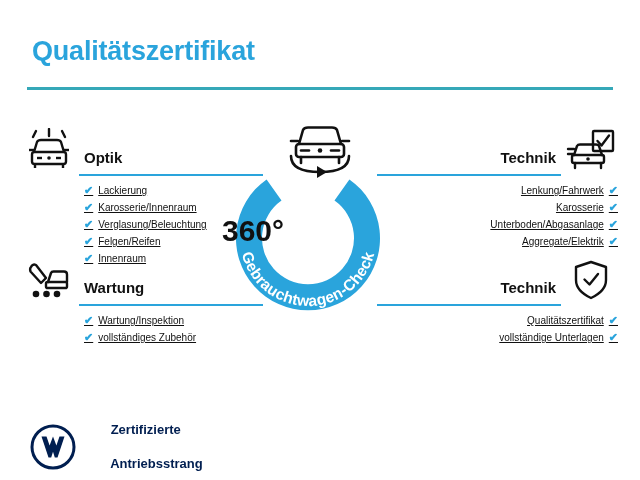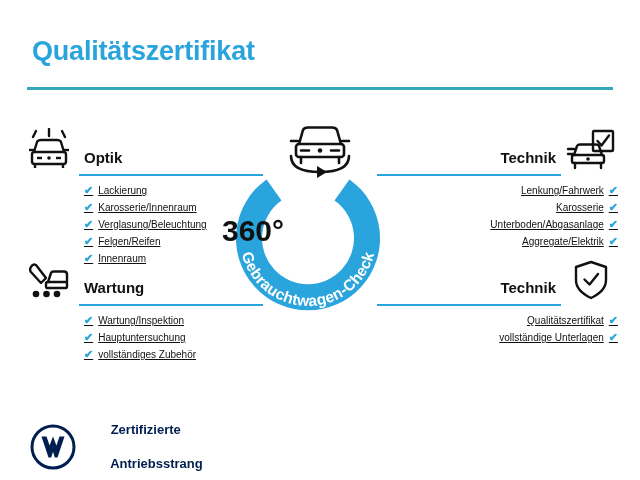--- a/index.html
+++ b/index.html
@@ -213,21 +213,20 @@
           <circle cx="12" cy="36" r="3.3" fill="#111"></circle>
           <circle cx="22.5" cy="36" r="3.3" fill="#111"></circle>
           <circle cx="33" cy="36" r="3.3" fill="#111"></circle>
         </svg>
       </span>
       <span class="sec-title">Wartung</span>
       <span class="sec-underline"></span>
     </div>
     <ul class="checklist">
       <li><span class="chk">✔</span><span>Wartung/Inspektion</span></li>
-      <li><span class="chk">✔</span><span>Hauptuntersuchung</span></li>
       <li><span class="chk">✔</span><span>vollständiges Zubehör</span></li>
     </ul>
   </div>
 
   <div class="section right sec-technik">
     <div class="sec-head">
       <span class="sec-icon">
         <svg viewBox="0 0 50 44" width="50" height="44">
           <g fill="none" stroke="#111" stroke-width="2.4" stroke-linejoin="round" stroke-linecap="round">
             <rect x="27" y="3" width="20" height="20" rx="1"></rect>

